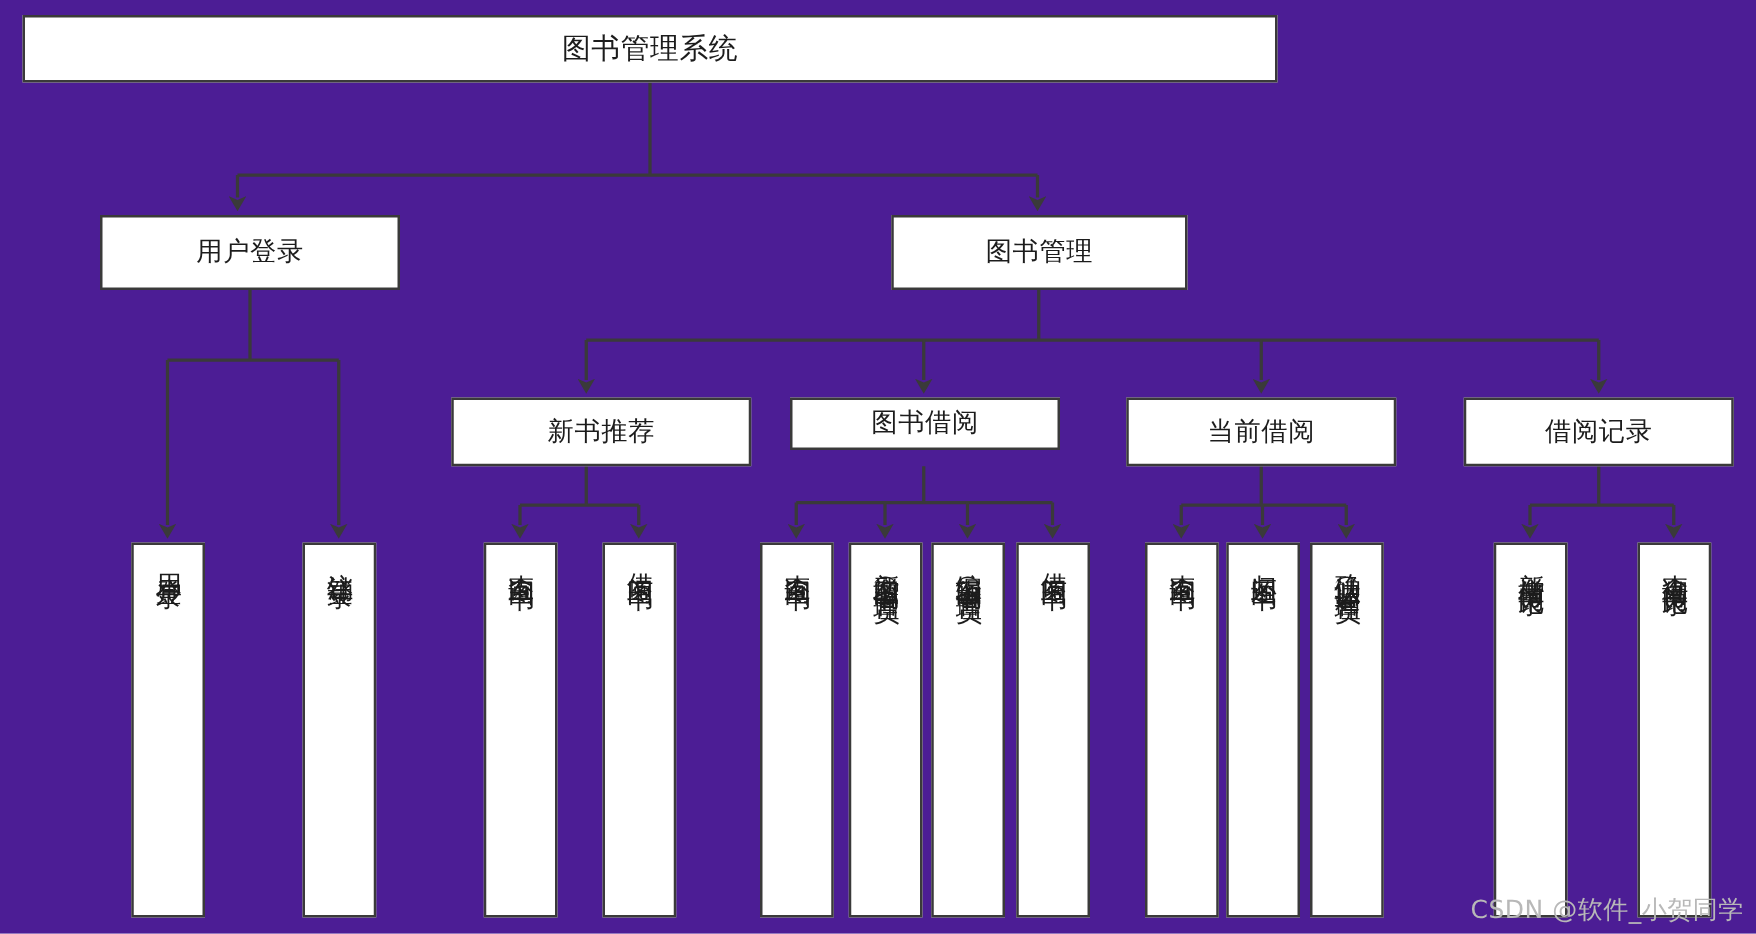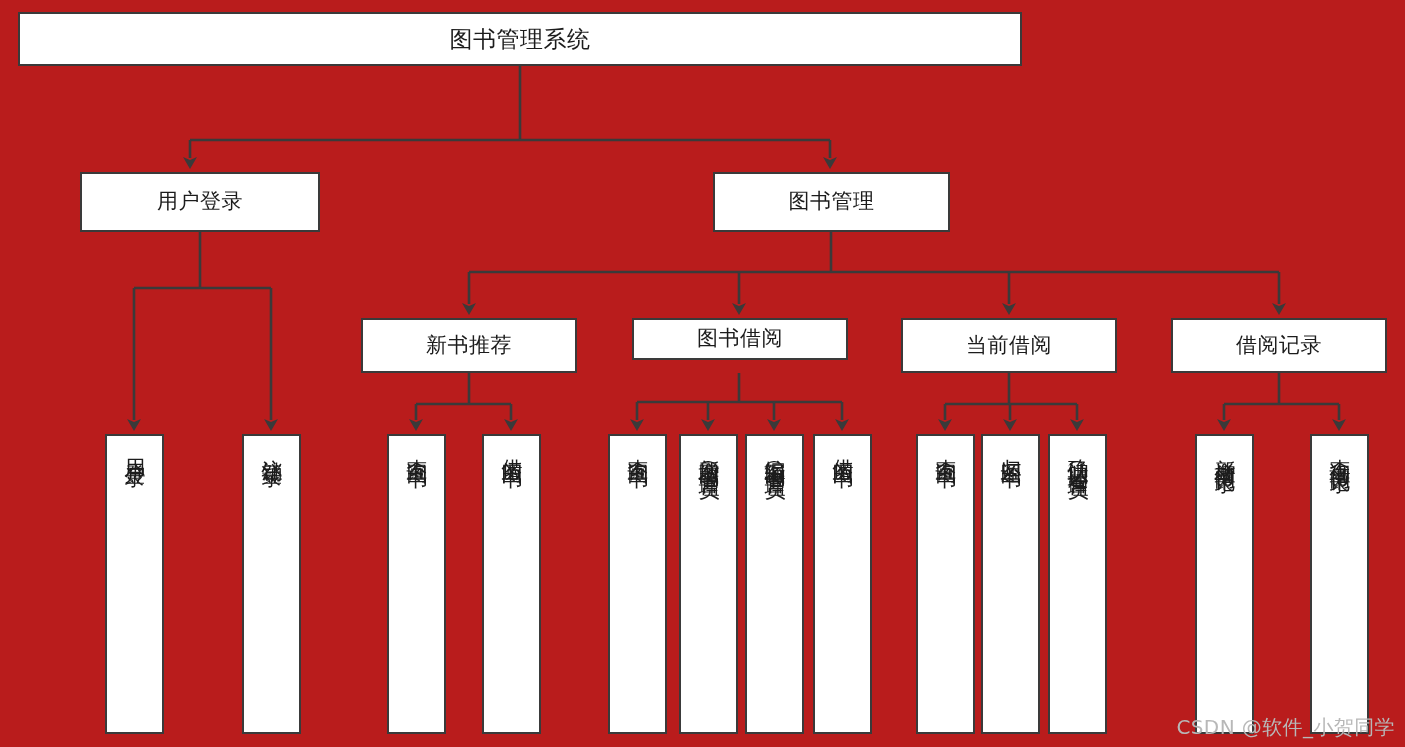--- a/index.html
+++ b/index.html
@@ -5,21 +5,21 @@
 <style>
   html,body{margin:0;padding:0;background:#ffffff;}
   body{
     font-family:"DejaVu Sans","Liberation Sans",sans-serif;
     color:#1a1a1a;
   }
   #canvas{
     position:relative;
     width:1405px;
     height:747px;
-    background:#b91c1c;
+    background:#4c1d95;
     overflow:hidden;
   }
   svg#wires{
     position:absolute;
     left:0; top:0;
     width:1405px;
     height:747px;
     pointer-events:none;
   }
   .node{
@@ -128,21 +128,21 @@
   </div>
 
   <div class="node h" style="left:80px; top:172px; width:240px; height:60px;">
     <span class="label">用户登录</span>
   </div>
 
   <div class="node h" style="left:713px; top:172px; width:237px; height:60px;">
     <span class="label">图书管理</span>
   </div>
 
-  <div class="node h" style="left:361px; top:318px; width:216px; height:55px;">
+  <div class="node h" style="left:361px; top:318px; width:240px; height:55px;">
     <span class="label">新书推荐</span>
   </div>
 
   <div class="node h" style="left:632px; top:318px; width:216px; height:42px;">
     <span class="label">图书借阅</span>
   </div>
 
   <div class="node h" style="left:901px; top:318px; width:216px; height:55px;">
     <span class="label">当前借阅</span>
   </div>

